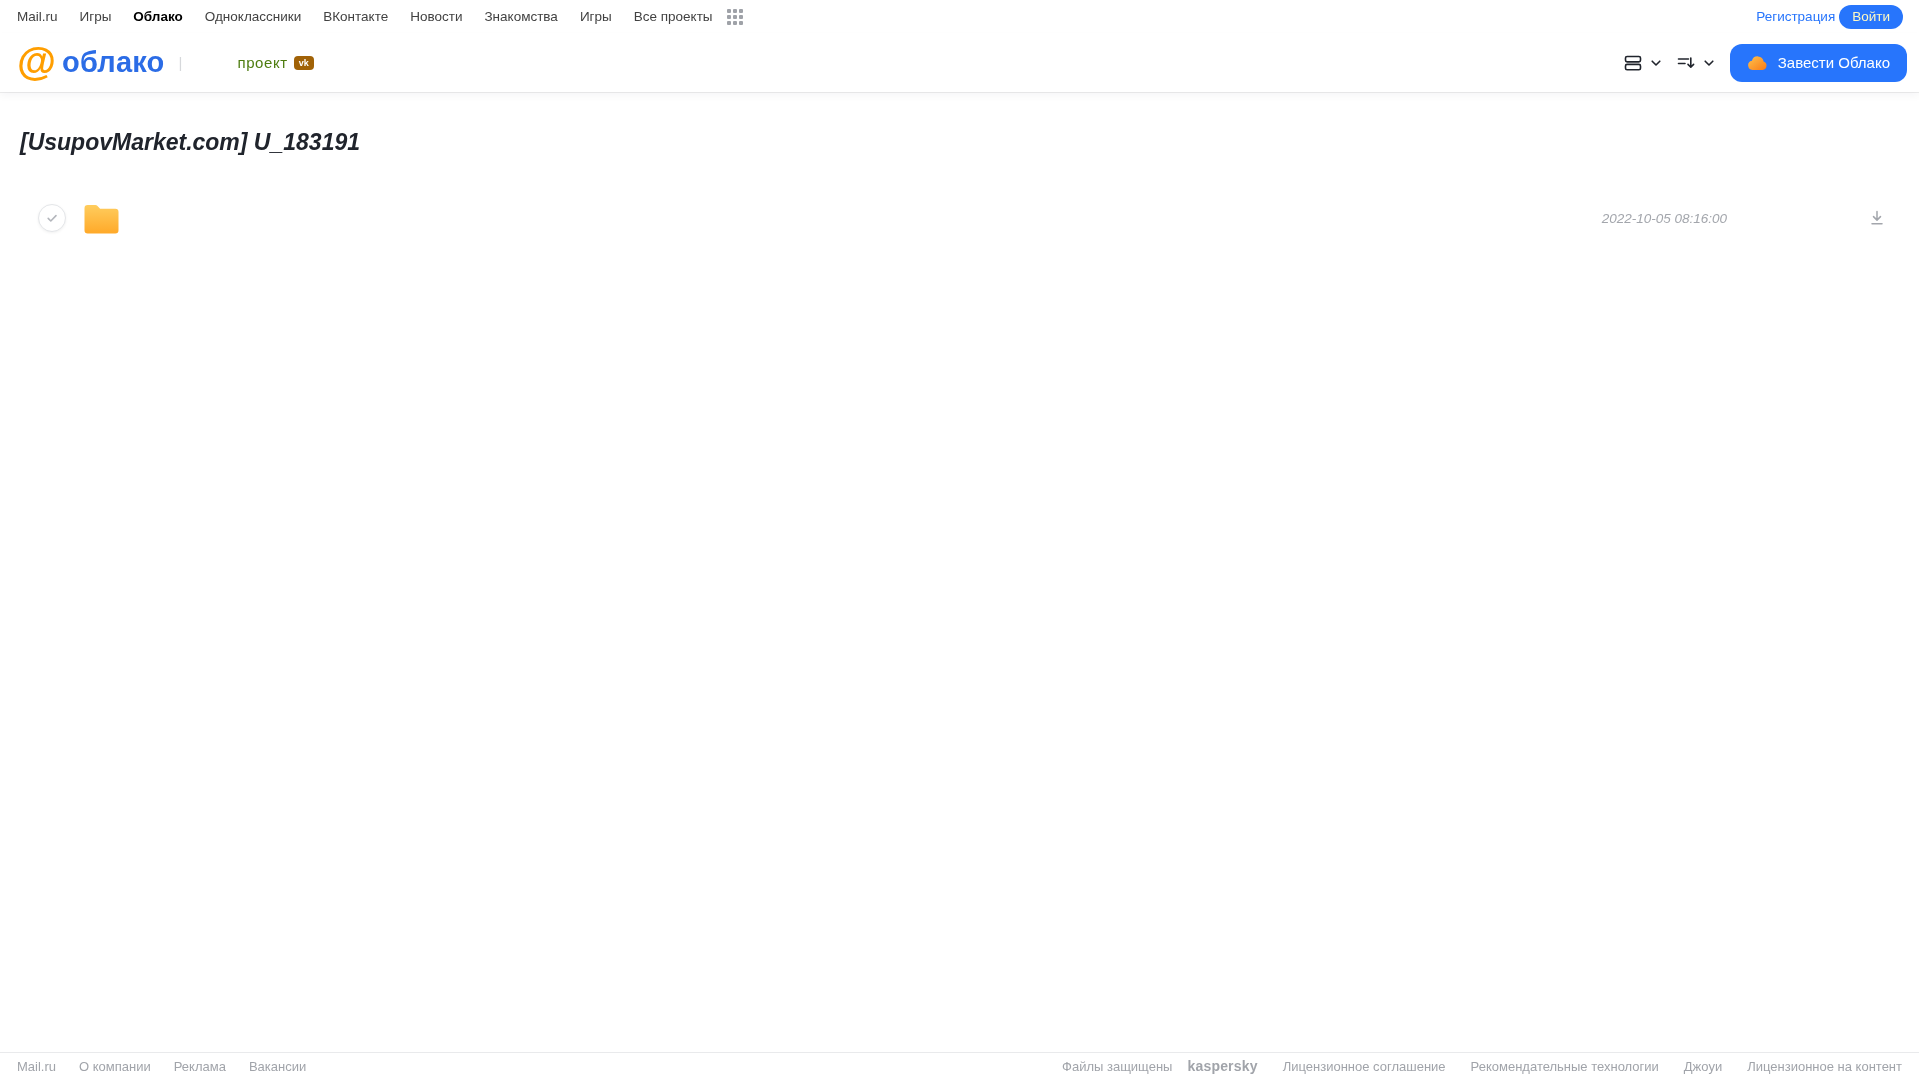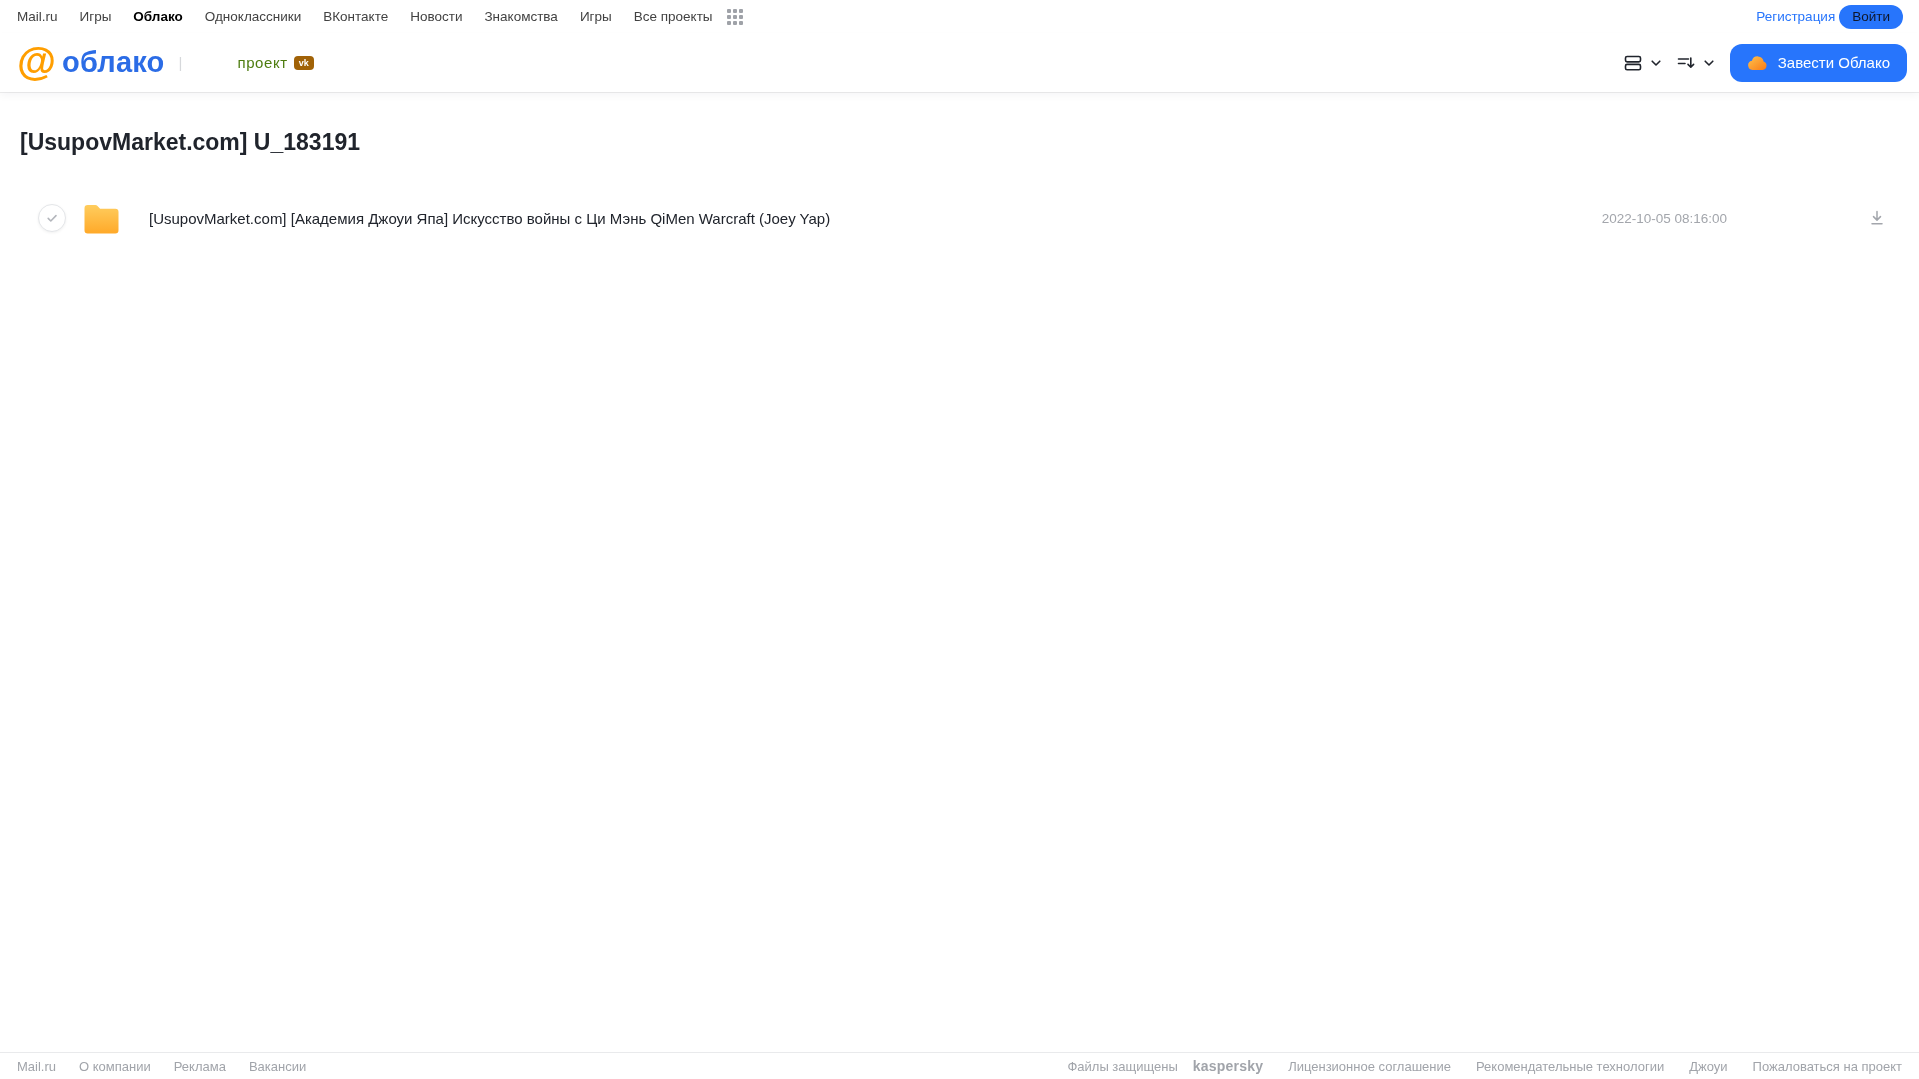--- a/index.html
+++ b/index.html
@@ -16,21 +16,21 @@
   }
   .topnav-left { display:flex; align-items:center; gap:22px; }
   .topnav a { text-decoration:none; }
   .topnav-link { font-size:13.5px; color:#424242; cursor:pointer; white-space:nowrap; }
   .topnav-link.active { font-weight:bold; color:#000; }
   .grid-icon { display:grid; grid-template-columns:repeat(3,4px); grid-gap:2px; cursor:pointer; margin-left:-8px; }
   .grid-icon i { width:4px; height:4px; background:#9fa2a8; border-radius:1px; }
   .topnav-right { display:flex; align-items:center; gap:4px; }
   .reg-link { font-size:13.5px; color:#2775fc; cursor:pointer; }
   .login-btn {
-    background:#2775fc; color:#0f172a; font-size:13.5px; border:none; cursor:pointer;
+    background:#2775fc; color:#fef9c3; font-size:13.5px; border:none; cursor:pointer;
     height:24px; padding:0 13px; border-radius:13px; font-family:inherit;
   }
 
   
   .header {
     height:59px; display:flex; align-items:center; padding:0 12px 0 17px;
     position:relative; z-index:2; background:#fff;
     box-shadow:0 1px 0 rgba(32,36,44,.08), 0 4px 8px rgba(32,36,44,.04);
   }
   .logo { display:flex; align-items:center; cursor:pointer; }
@@ -48,21 +48,21 @@
   .tool-item span { font-size:15px; color:#20242c; }
   .header-right { margin-left:auto; display:flex; align-items:center; gap:12px; }
   .icon-drop { display:flex; align-items:center; gap:5px; cursor:pointer; }
   .get-cloud-btn {
     height:38px; border:none; border-radius:12px; background:#2775fc; color:#fff;
     font-size:15px; font-family:inherit; display:flex; align-items:center; gap:9px;
     padding:0 17px; cursor:pointer; margin-left:2px;
   }
 
   
-  .main { padding:0 20px; }
+  .main { padding:0 20px;font-style:italic; }
   .page-title { margin:37px 0 0 0; font-size:23px; font-weight:600; color:#20242c; }
   .file-row { margin-top:39px; height:46px; display:flex; align-items:center; padding-left:18px; cursor:pointer; }
   .row-check {
     width:28px; height:28px; border-radius:50%; background:#fff; flex:0 0 auto;
     border:1px solid #e4e6e9; box-shadow:0 1px 3px rgba(0,0,0,.06);
     display:flex; align-items:center; justify-content:center; cursor:pointer;
   }
   .folder-ico { margin-left:17px; flex:0 0 auto; }
   .file-name { margin-left:29px; font-size:15px; color:#20242c; white-space:nowrap; }
   .file-date { margin-left:auto; font-size:13.5px; color:#a3a6ac; white-space:nowrap; }
@@ -168,21 +168,20 @@
     </span>
     <svg class="folder-ico" width="37" height="33" viewBox="0 0 37 33">
       <defs>
         <linearGradient id="fg" x1="0" y1="0" x2="0" y2="1">
           <stop offset="0" stop-color="#ffcd5e"></stop>
             <stop offset="1" stop-color="#ffa929"></stop>
         </linearGradient>
       </defs>
       <path d="M1.5 6.2 a3.2 3.2 0 0 1 3.2 -3.2 h7.6 a3 3 0 0 1 2.2 1 l2.6 2.8 h15.2 a3.2 3.2 0 0 1 3.2 3.2 v18.3 a3.2 3.2 0 0 1 -3.2 3.2 h-27.6 a3.2 3.2 0 0 1 -3.2 -3.2 z" fill="url(#fg)"></path>
     </svg>
-    <a class="file-name">[UsupovMarket.com] [Академия Джоуи Япа] Искусство войны с Ци Мэнь QiMen Warcraft (Joey Yap)</a>
     <span class="file-date">2022-10-05 08:16:00</span>
     <span class="row-download">
       <svg width="18" height="18" viewBox="0 0 18 18" fill="none">
         <path d="M9 2.5 v8.3 M5.5 7.6 L9 11.1 l3.5-3.5" stroke="#a3a6ac" stroke-width="1.5" stroke-linecap="round" stroke-linejoin="round"></path>
         <path d="M4 14.8 h10" stroke="#a3a6ac" stroke-width="1.5" stroke-linecap="round"></path>
       </svg>
     </span>
   </div>
 </div>
 
@@ -194,15 +193,15 @@
     <a>Вакансии</a>
   </div>
   <div class="footer-right">
     <span class="kasp-wrap">
       <span>Файлы защищены</span>
       <a class="kaspersky">kaspersky</a>
     </span>
     <a>Лицензионное соглашение</a>
     <a>Рекомендательные технологии</a>
     <a>Джоуи</a>
-    <a>Пожаловаться на проект</a>
+    <a>Лицензионное на контент</a>
   </div>
 </div>
 
 </body></html>

